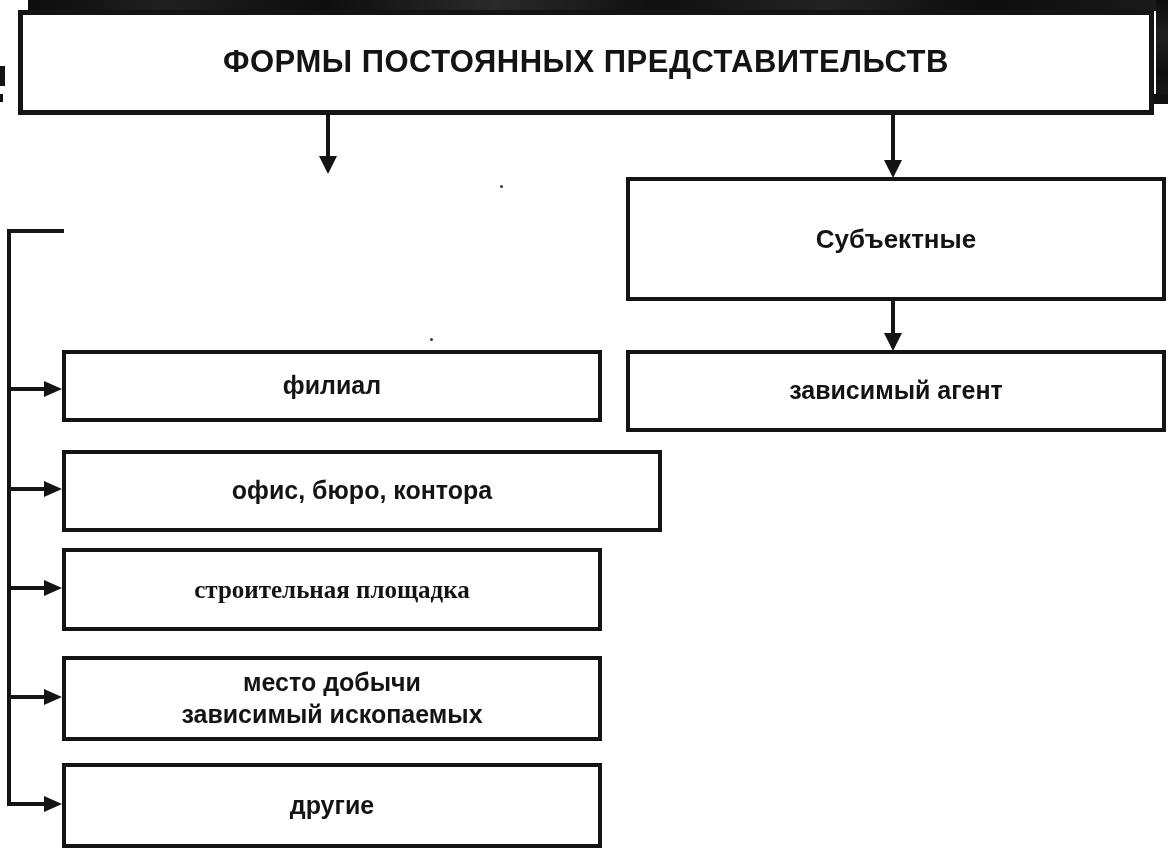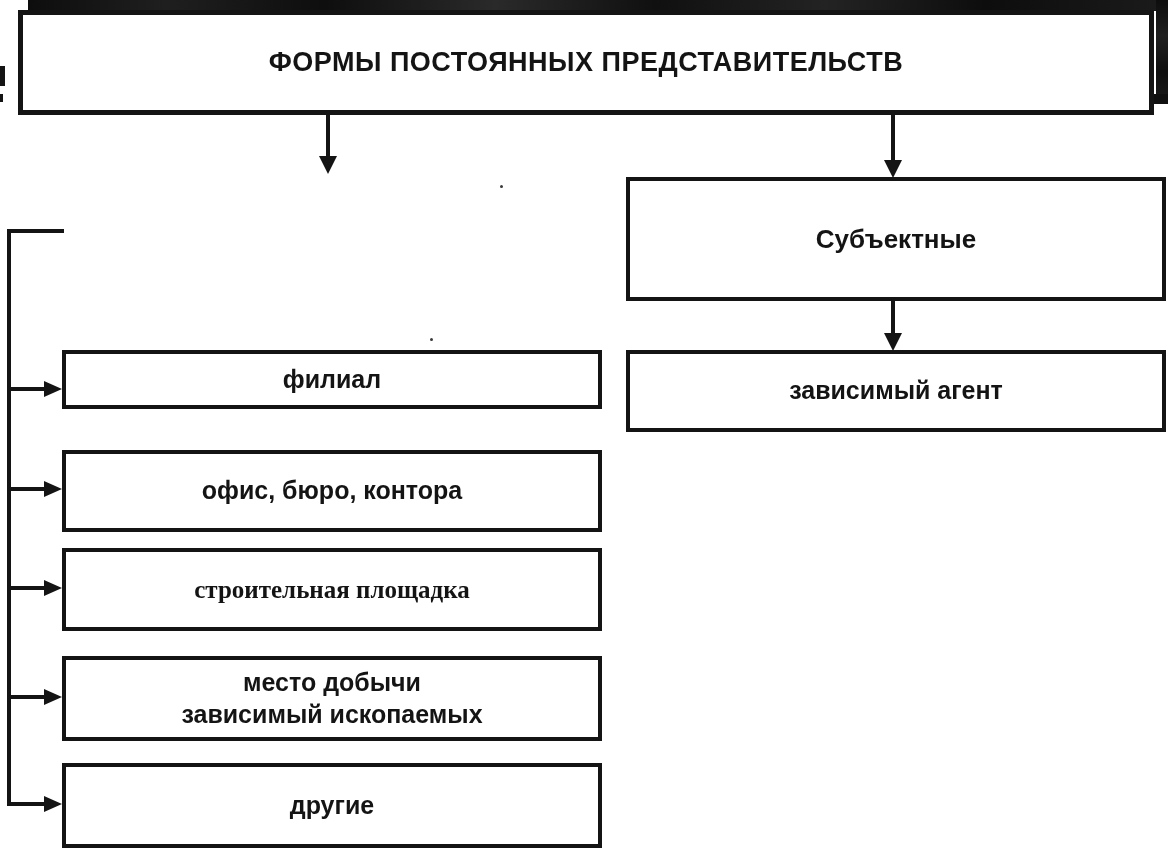--- a/index.html
+++ b/index.html
@@ -30,29 +30,29 @@
   .box {
     position:absolute; box-sizing:border-box;
     border:4px solid var(--ink); background:var(--paper);
     display:flex; align-items:center; justify-content:center;
   }
   .title-box { left:18px; top:10px; width:1136px; height:105px; border-width:5px; }
   .label {
     font-weight:bold; color:var(--ink); text-align:center;
     white-space:pre-line; line-height:1.25;
   }
-  .title-label { font-size:27px; letter-spacing:.5px; }
+  .title-label { font-size:31px; letter-spacing:.5px; }
   .parent-label { font-size:26px; }
   .child-label { font-size:25px; }
 
   .left-parent  { left:64px;  top:173px; width:540px; height:128px; }
   .right-parent { left:626px; top:177px; width:540px; height:124px; }
 
-  .child-1 { left:62px; top:350px; width:540px; height:59px; }
-  .child-2 { left:62px; top:450px; width:540px; height:82px; }
+  .child-1 { left:62px; top:350px; width:540px; height:72px; }
+  .child-2 { left:62px; top:450px; width:600px; height:82px; }
   .child-3 { left:62px; top:548px; width:540px; height:83px;font-family:Liberation Serif, serif; }
   .child-4 { left:62px; top:656px; width:540px; height:85px; }
   .child-5 { left:62px; top:763px; width:540px; height:85px; }
   .right-child { left:626px; top:350px; width:540px; height:82px; }
 
   
   .vline { position:absolute; width:4px; background:var(--ink); }
   .hline { position:absolute; height:4px; background:var(--ink); }
   .arrow-down {
     position:absolute; width:0; height:0;

